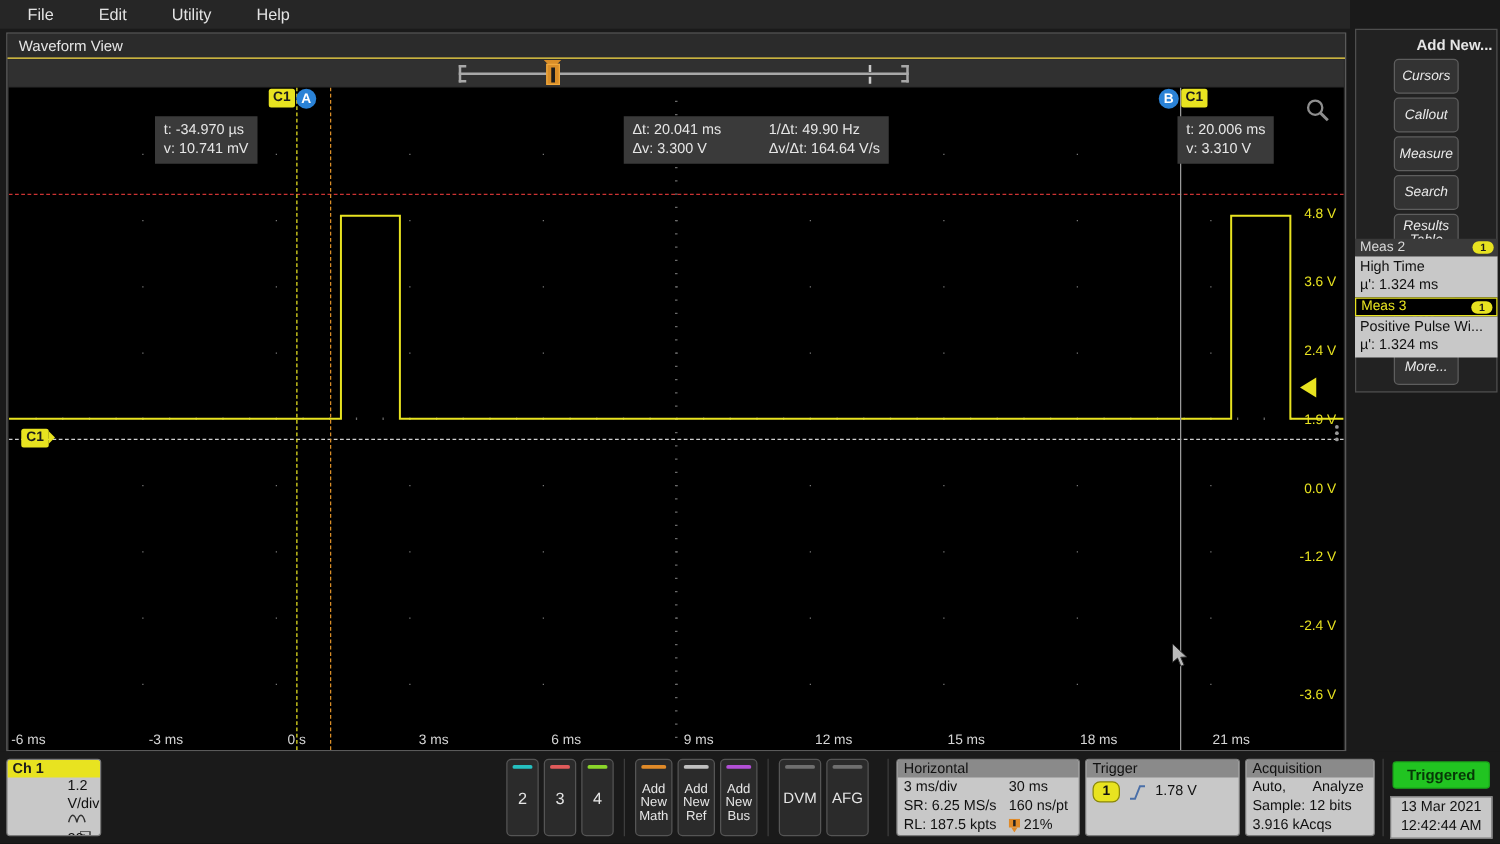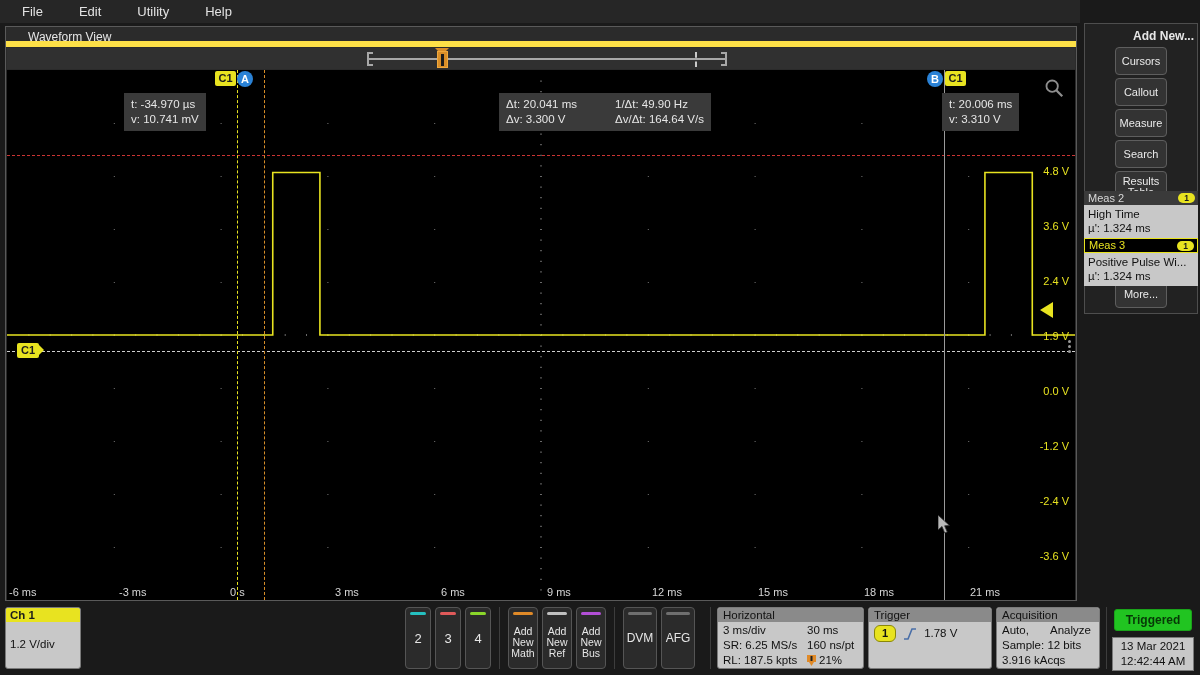--- a/index.html
+++ b/index.html
@@ -23,21 +23,21 @@
   }
 
   
   .wfpanel {
     position:absolute; left:5px; top:26px; width:1072px; height:575px;
     background:#2b2b2b; border:1px solid #5a5a5a;
   }
   .wftitle {
     position:absolute; left:0; top:0; width:100%; height:20px;
     background:#2b2b2b; color:#e6e6e6; font-size:12px;
-    padding-left:22px; line-height:20px; border-bottom:6px solid #fde047;
+    padding-left:9px; line-height:20px; border-bottom:1px solid #fde047;
   }
 
   
   .ovstrip {
     position:absolute; left:1px; top:21px; width:1068px; height:21px;
     background:#303030;
   }
   .ovbar {
     position:absolute; left:360px; top:10px; width:360px; height:2px;
     background:#a8a8a8;
@@ -168,21 +168,21 @@
     background:#1a1a1a;
   }
   .addnew {
     position:absolute; left:2px; top:23px; width:114px;
     border:1px solid #4e4e4e; background:#222; padding:3px 3px 5px;
   }
   .addnew-title {
     text-align:right; font-size:12px; color:#e6e6e6; font-weight:bold;
     padding:2px 0 4px;
   }
-  .btngrid { display:flex; flex-wrap:wrap; gap:3px; justify-content:center; }
+  .btngrid { display:flex; flex-wrap:wrap; gap:3px; justify-content:center;font-style:italic; }
   .sbtn {
     width:52px; height:28px; background:#333; border:1px solid #5e5e5e;
     border-radius:4px; color:#eaeaea; font-size:11px;
     display:flex; align-items:center; justify-content:center; text-align:center;
     line-height:11px;
   }
   .sbtn.tall { height:32px; }
   .sep { height:1px; background:#4e4e4e; margin:5px 2px; }
 
   
@@ -209,21 +209,21 @@
   }
   .chbadge {
     position:absolute; left:5px; top:6px; width:76px; height:62px;
     background:#c8c8c8; border:1px solid #7a7a7a; border-radius:3px;
     color:#111; font-size:11.5px; overflow:hidden;
   }
   .chbadge .hd {
     background:#e8e320; color:#1c1c1c; font-weight:bold; font-size:11.5px;
     padding:1px 4px;
   }
-  .chbadge .ln { padding:15px 4px; line-height:14px; }
+  .chbadge .ln { padding:0 4px; line-height:14px;margin-left:44px; }
 
   .chanbtns { position:absolute; left:405px; top:6px; display:flex; gap:4px; }
   .chan {
     width:26px; height:62px; background:#2b2b2b; border:1px solid #555;
     border-radius:4px; position:relative; color:#e6e6e6; font-size:13px;
     display:flex; align-items:center; justify-content:center;
   }
   .chan .topbar {
     position:absolute; left:4px; right:4px; top:4px; height:3px; border-radius:2px;
   }

